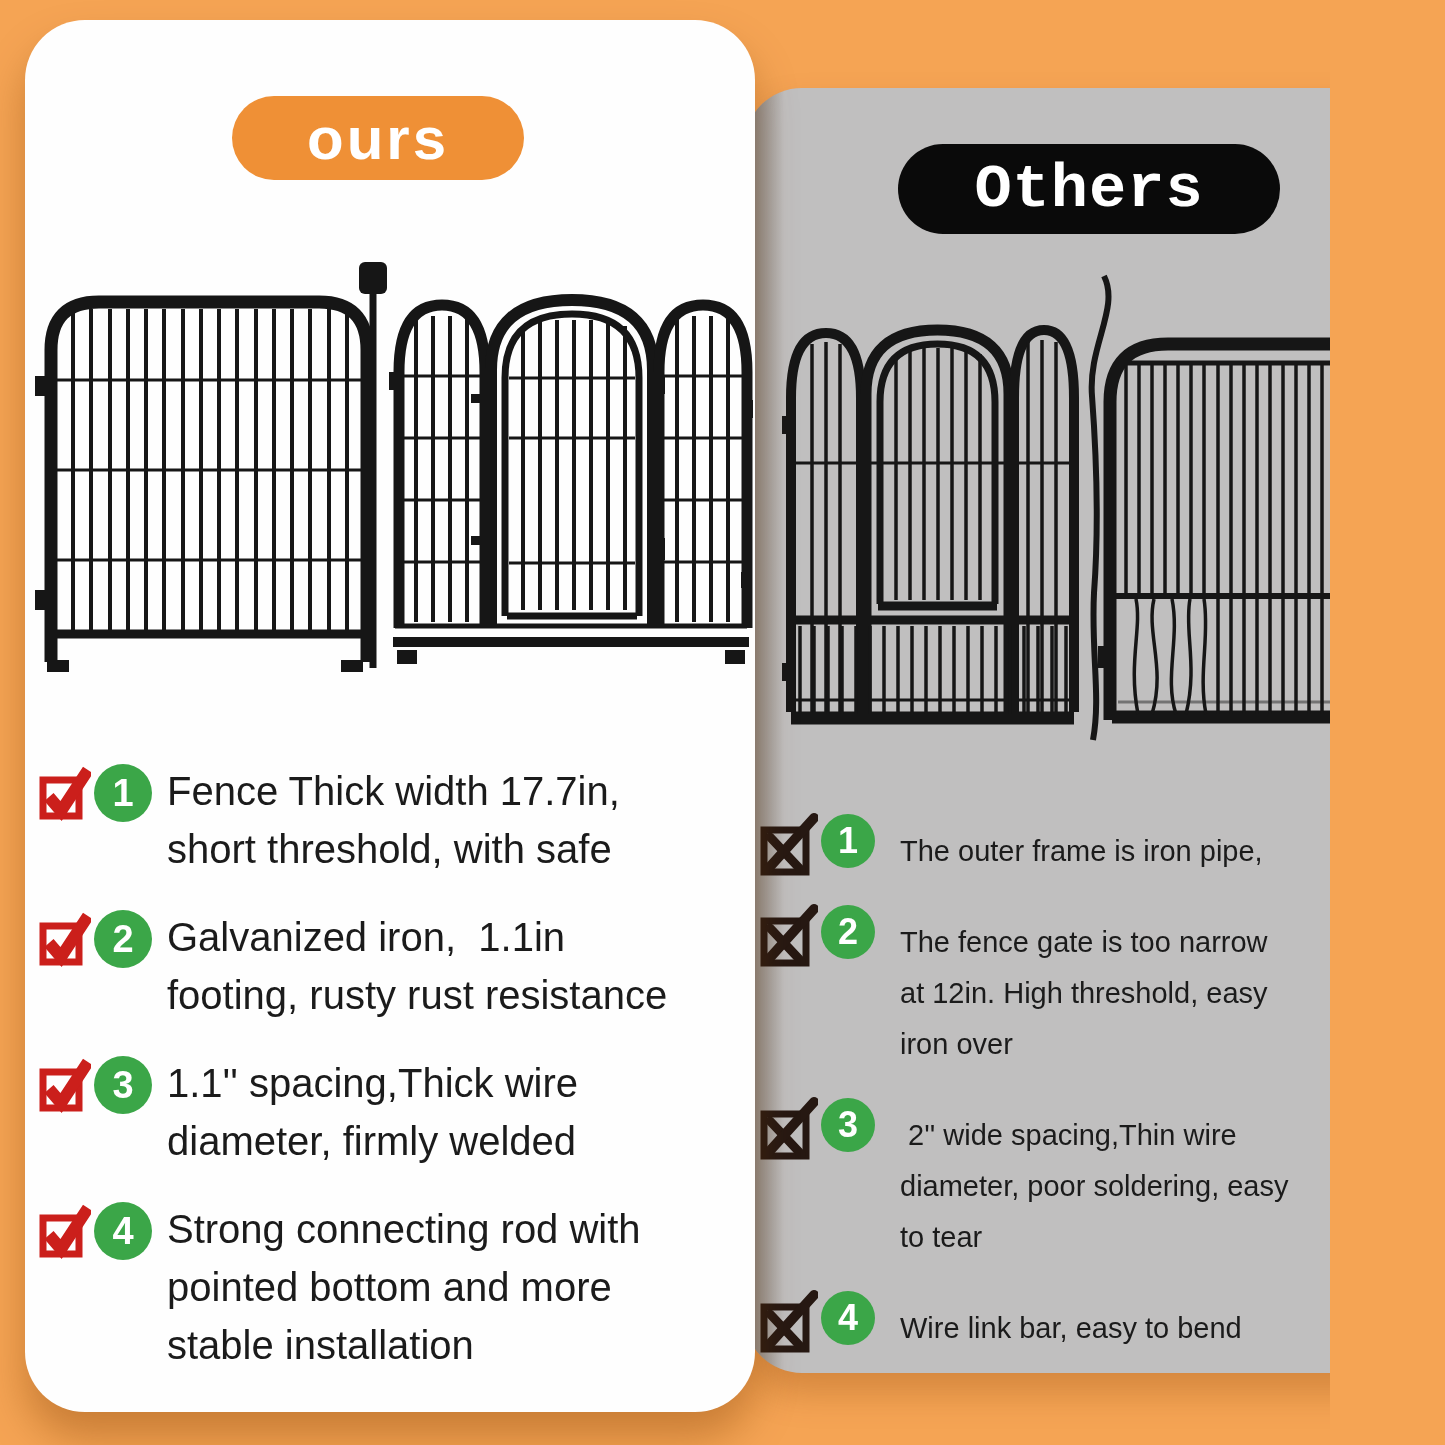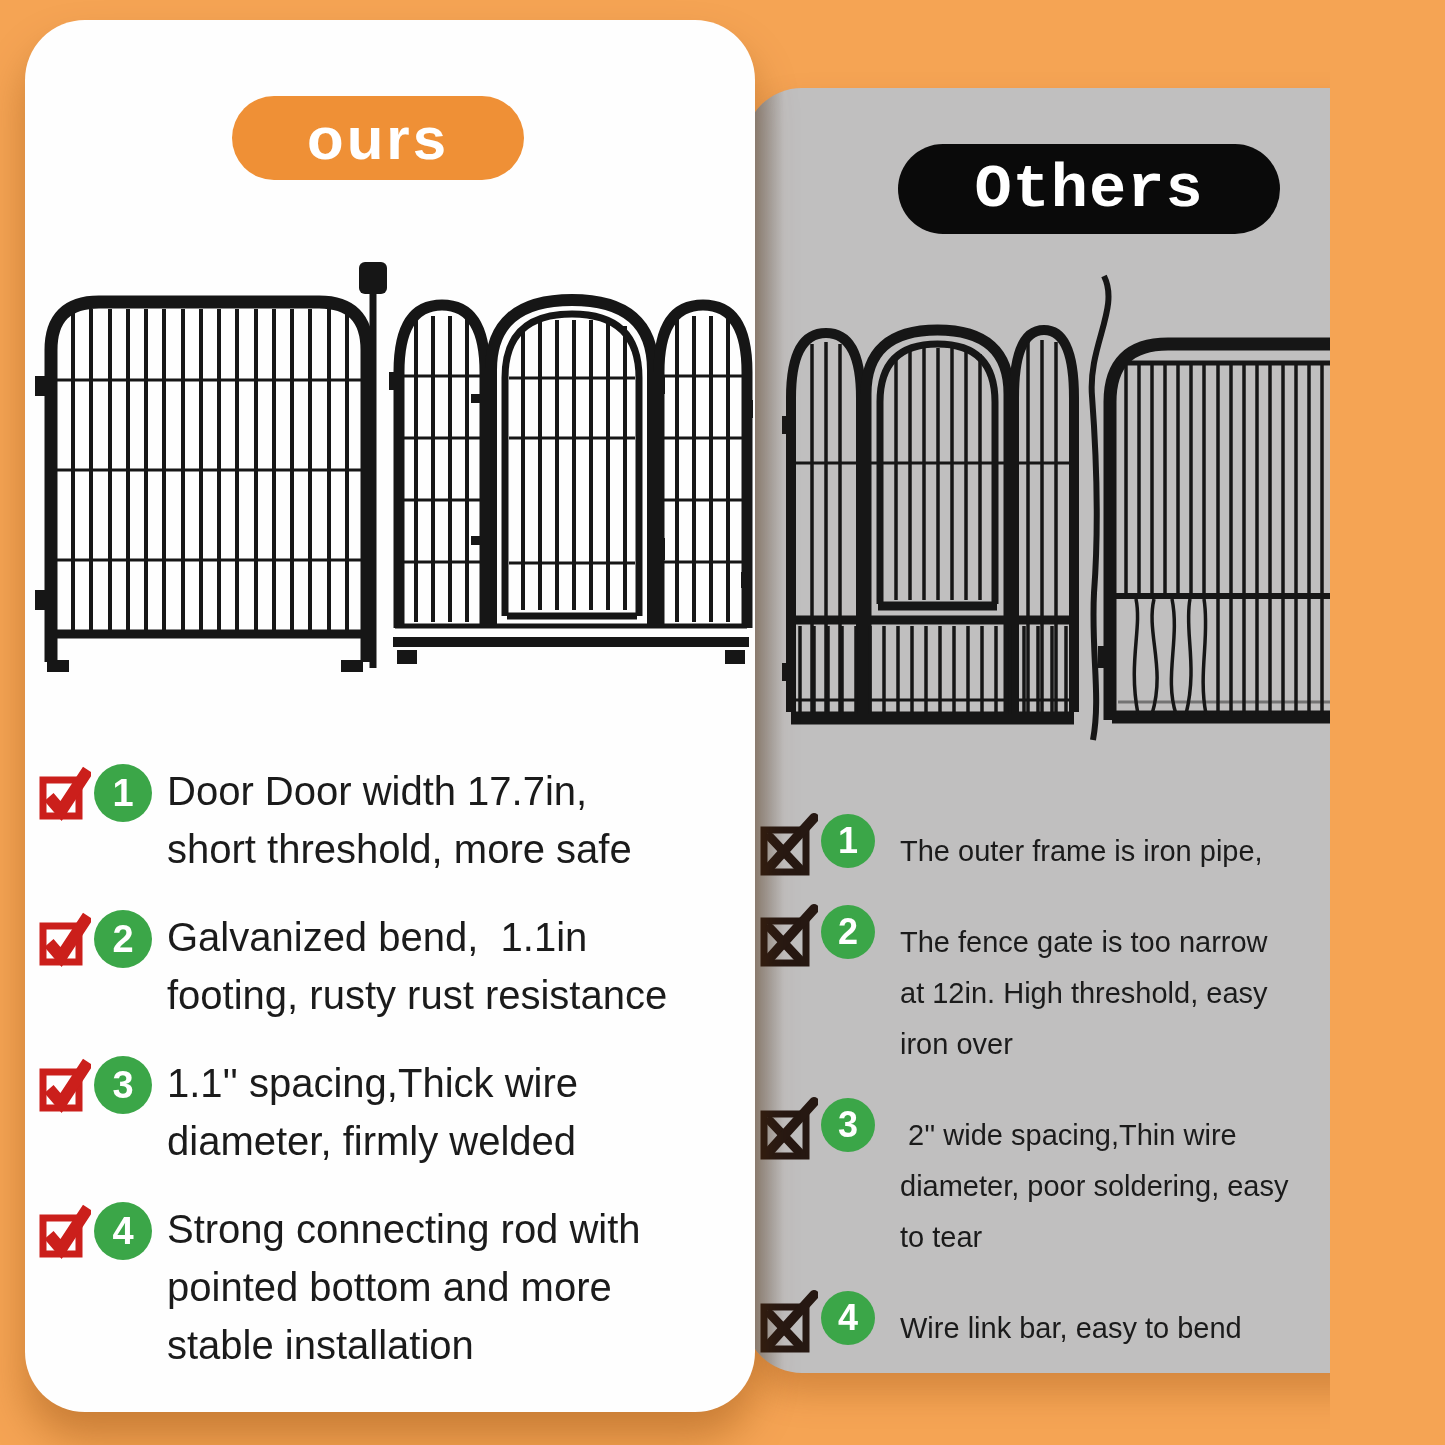--- a/index.html
+++ b/index.html
@@ -160,34 +160,34 @@
     <div class="list list-ours" id="ours-list">
         <div class="row ours">
           <span class="cluster">
   <svg class="icon-check" viewBox="0 0 52 62" aria-hidden="true">
     <rect x="4" y="18" width="36" height="36" fill="none" stroke="var(--red)" stroke-width="7"></rect>
     <path d="M10,35 L22,49 L49,8" fill="none" stroke="var(--red)" stroke-width="12"></path>
   </svg>
 <span class="num">1</span>
           </span>
           <div class="txt">
-            <div class="ln">Door Door width 17.7in,</div>
-            <div class="ln">short threshold, more safe</div>
+            <div class="ln">Fence Thick width 17.7in,</div>
+            <div class="ln">short threshold, with safe</div>
           </div>
         </div>
         <div class="row ours">
           <span class="cluster">
   <svg class="icon-check" viewBox="0 0 52 62" aria-hidden="true">
     <rect x="4" y="18" width="36" height="36" fill="none" stroke="var(--red)" stroke-width="7"></rect>
     <path d="M10,35 L22,49 L49,8" fill="none" stroke="var(--red)" stroke-width="12"></path>
   </svg>
 <span class="num">2</span>
           </span>
           <div class="txt">
-            <div class="ln">Galvanized bend,  1.1in</div>
+            <div class="ln">Galvanized iron,  1.1in</div>
             <div class="ln">footing, rusty rust resistance</div>
           </div>
         </div>
         <div class="row ours">
           <span class="cluster">
   <svg class="icon-check" viewBox="0 0 52 62" aria-hidden="true">
     <rect x="4" y="18" width="36" height="36" fill="none" stroke="var(--red)" stroke-width="7"></rect>
     <path d="M10,35 L22,49 L49,8" fill="none" stroke="var(--red)" stroke-width="12"></path>
   </svg>
 <span class="num">3</span>

